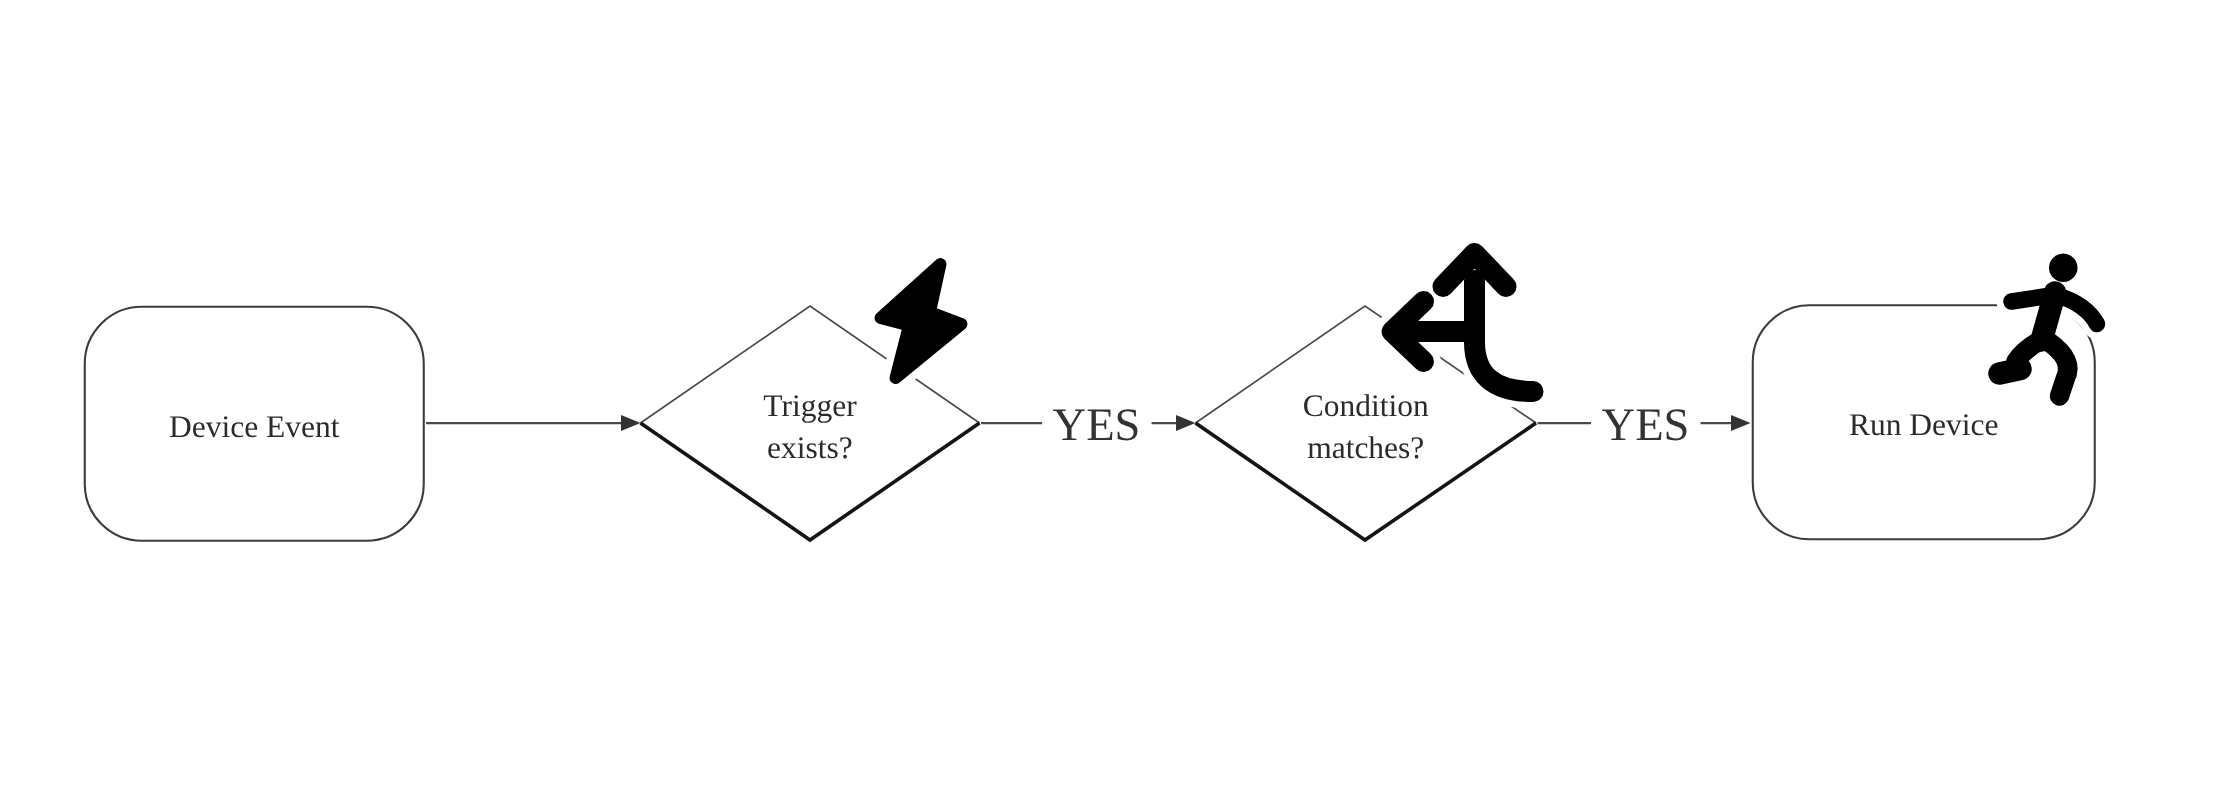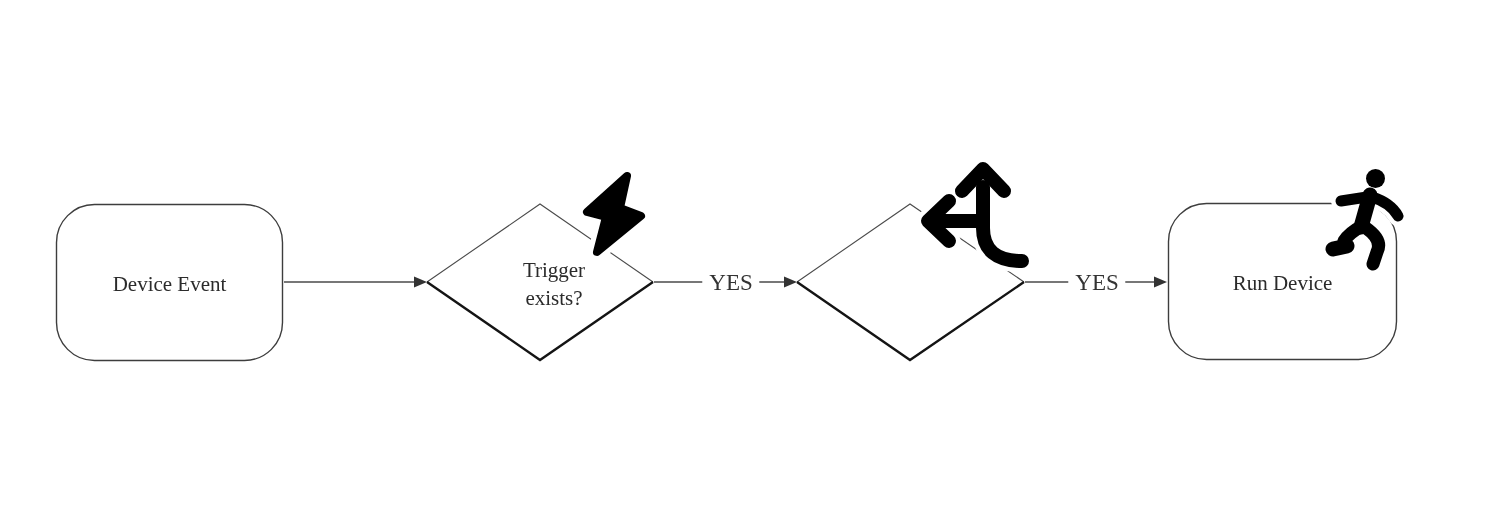--- a/index.html
+++ b/index.html
@@ -19,21 +19,21 @@
     font-size: 21px;
     white-space: nowrap;
     text-align: center;
     line-height: 28px;
   }
   .diamond-label span { display: block; }
   .edge-label {
     position: absolute;
     transform: translate(-50%, -50%);
     color: #333333;
-    font-size: 23px;
+    font-size: 31px;
     background: #ffffff;
     padding: 0 7px;
     white-space: nowrap;
   }
 </style>
 </head>
 <body>
 
 <div class="canvas">
 
@@ -107,25 +107,29 @@
         <path d="M1372,197 Q1391,203 1398,216" stroke-width="11"></path>
         <path d="M1362,226 Q1349,233 1344,241" stroke-width="13"></path>
         <path d="M1347,246 L1333,249" stroke-width="15"></path>
         <path d="M1366,228 Q1383,240 1377,252 L1373,264" stroke-width="13"></path>
       </g>
     </g>
   </svg>
 
   <div class="node-label" style="left:169.5px; top:283.5px;">Device Event</div>
 
-  <div class="node-label diamond-label" style="left:540px; top:284px;margin-left:14px;">
+  <div class="node-label diamond-label" style="left:540px; top:284px;">
     <span>Trigger</span>
     <span>exists?</span>
   </div>
 
+  <div class="node-label diamond-label" style="left:910.5px; top:284px;">
+    <span>Condition</span>
+    <span>matches?</span>
+  </div>
 
   <div class="node-label" style="left:1282.5px; top:283px;">Run Device</div>
 
   <div class="edge-label" style="left:731px; top:282.5px;">YES</div>
 
   <div class="edge-label" style="left:1097px; top:282.5px;">YES</div>
 
 </div>
 
 </body></html>

